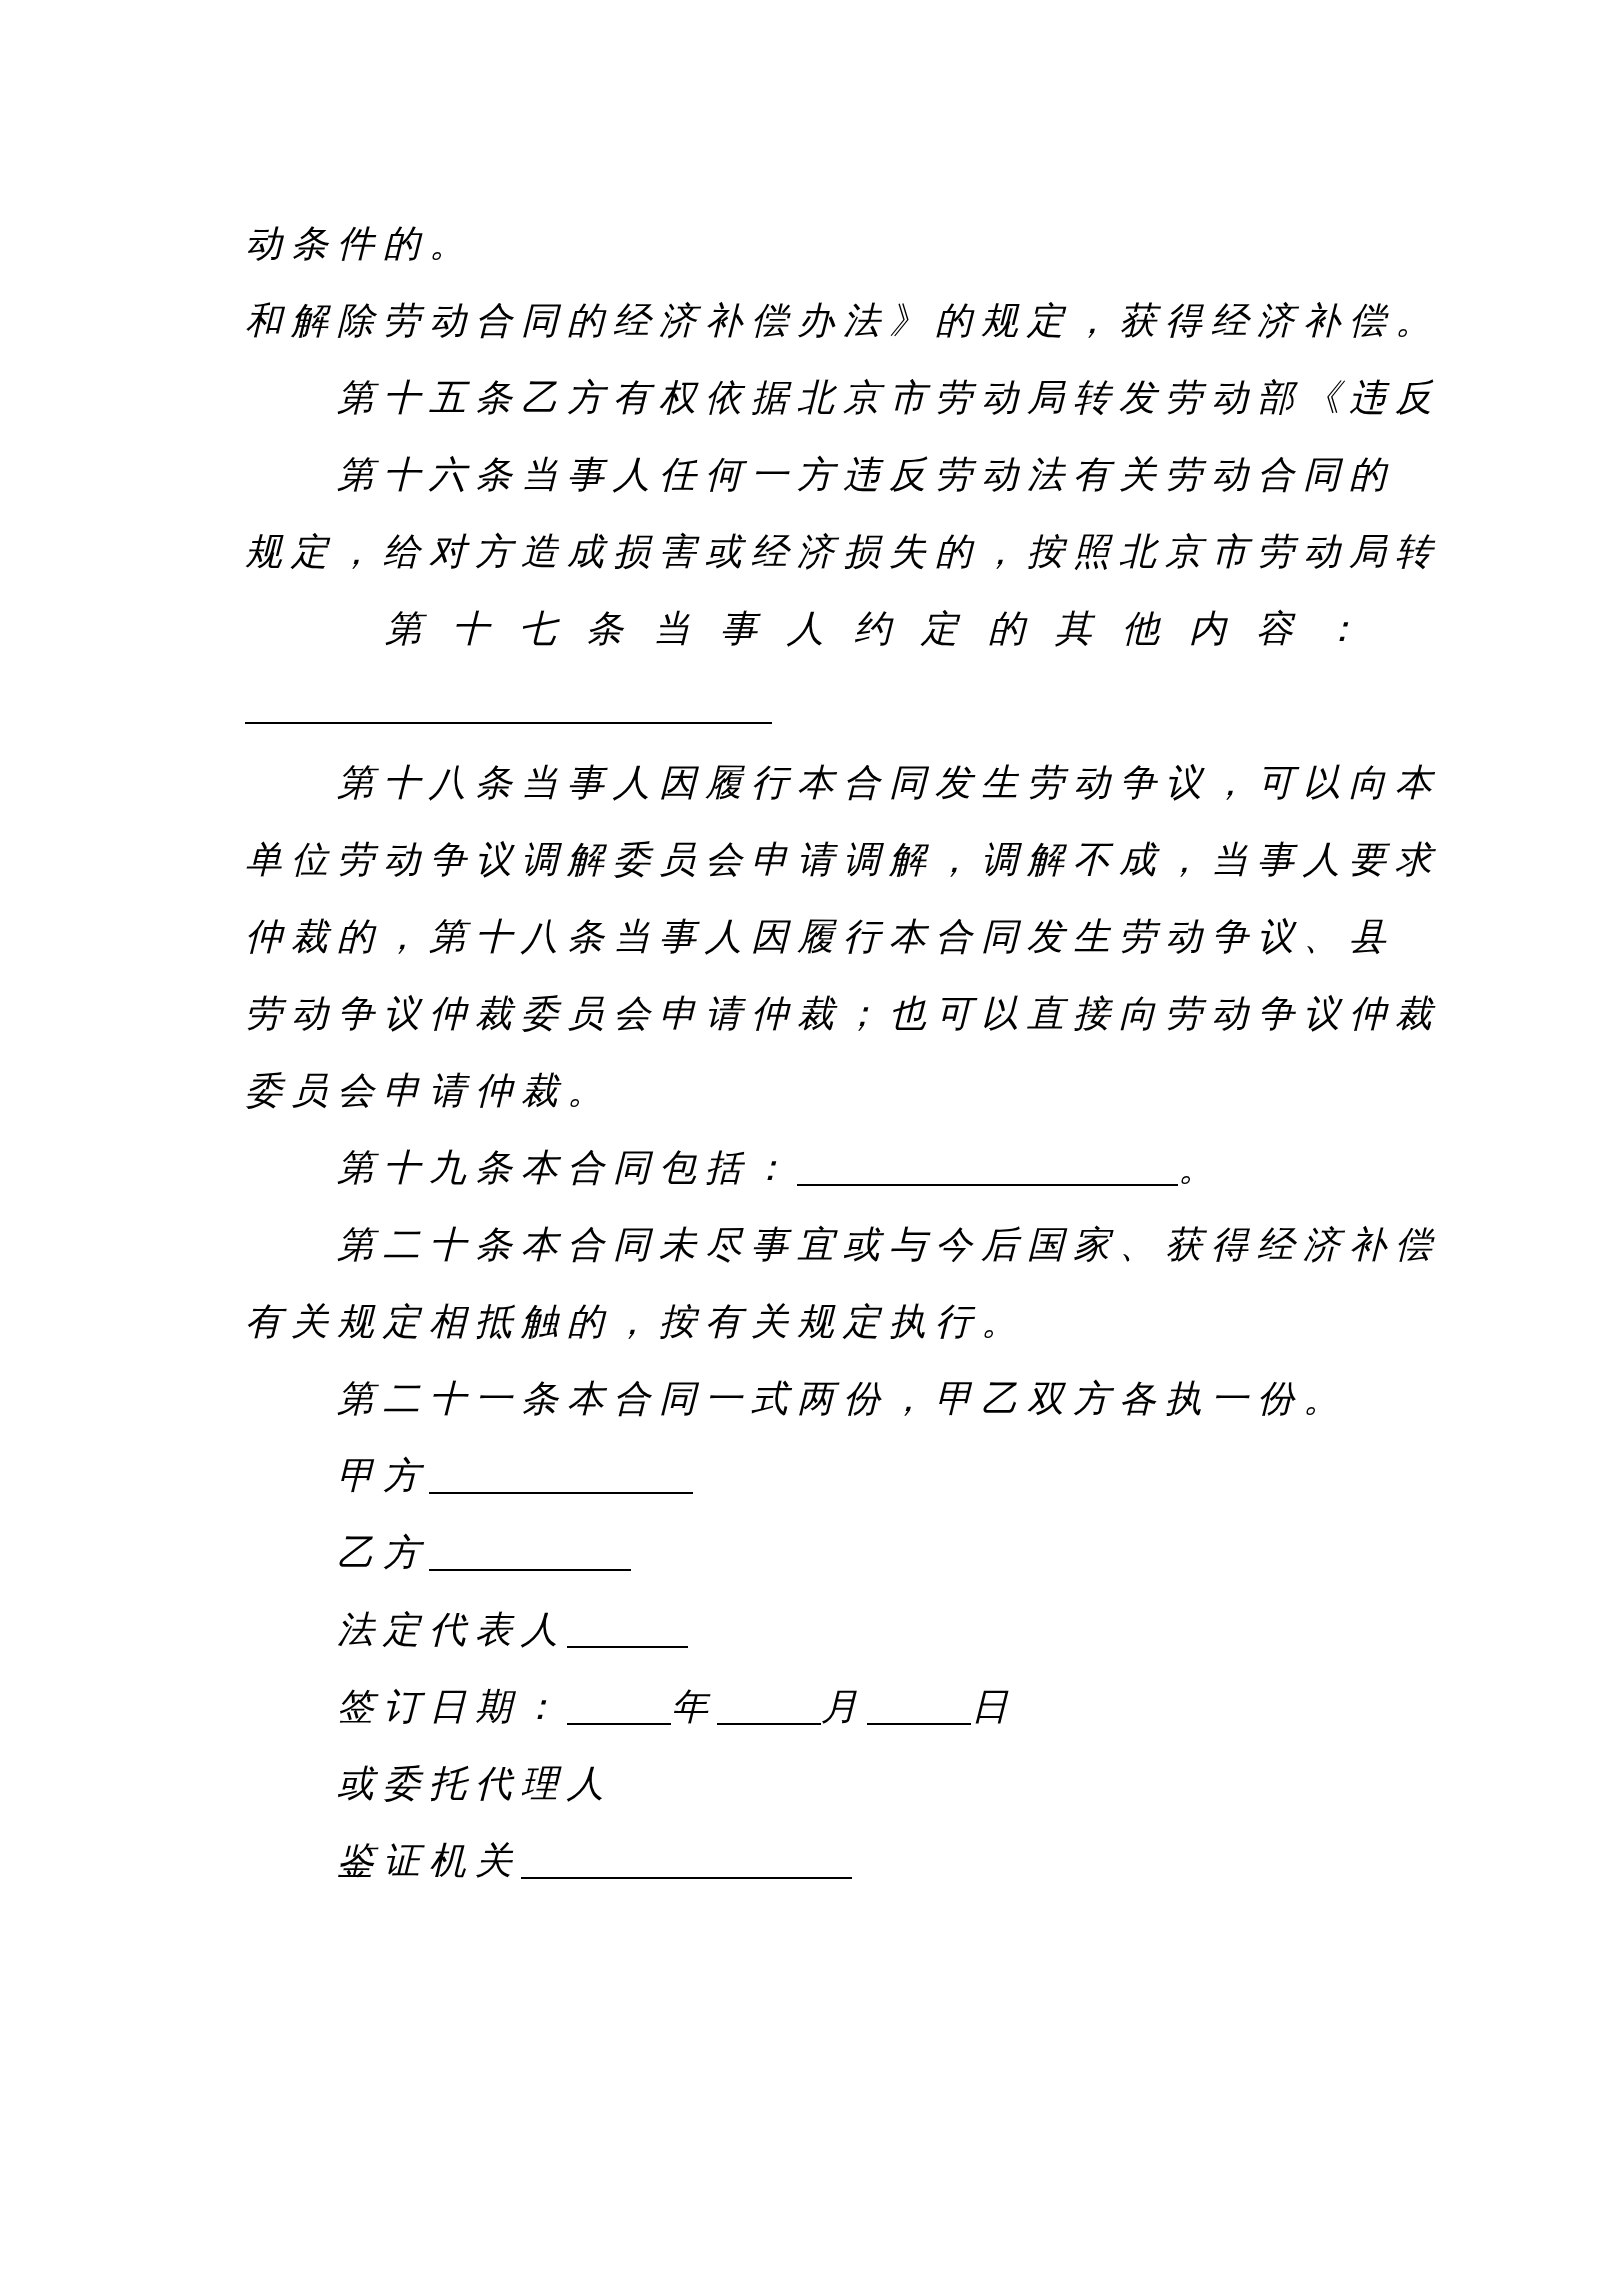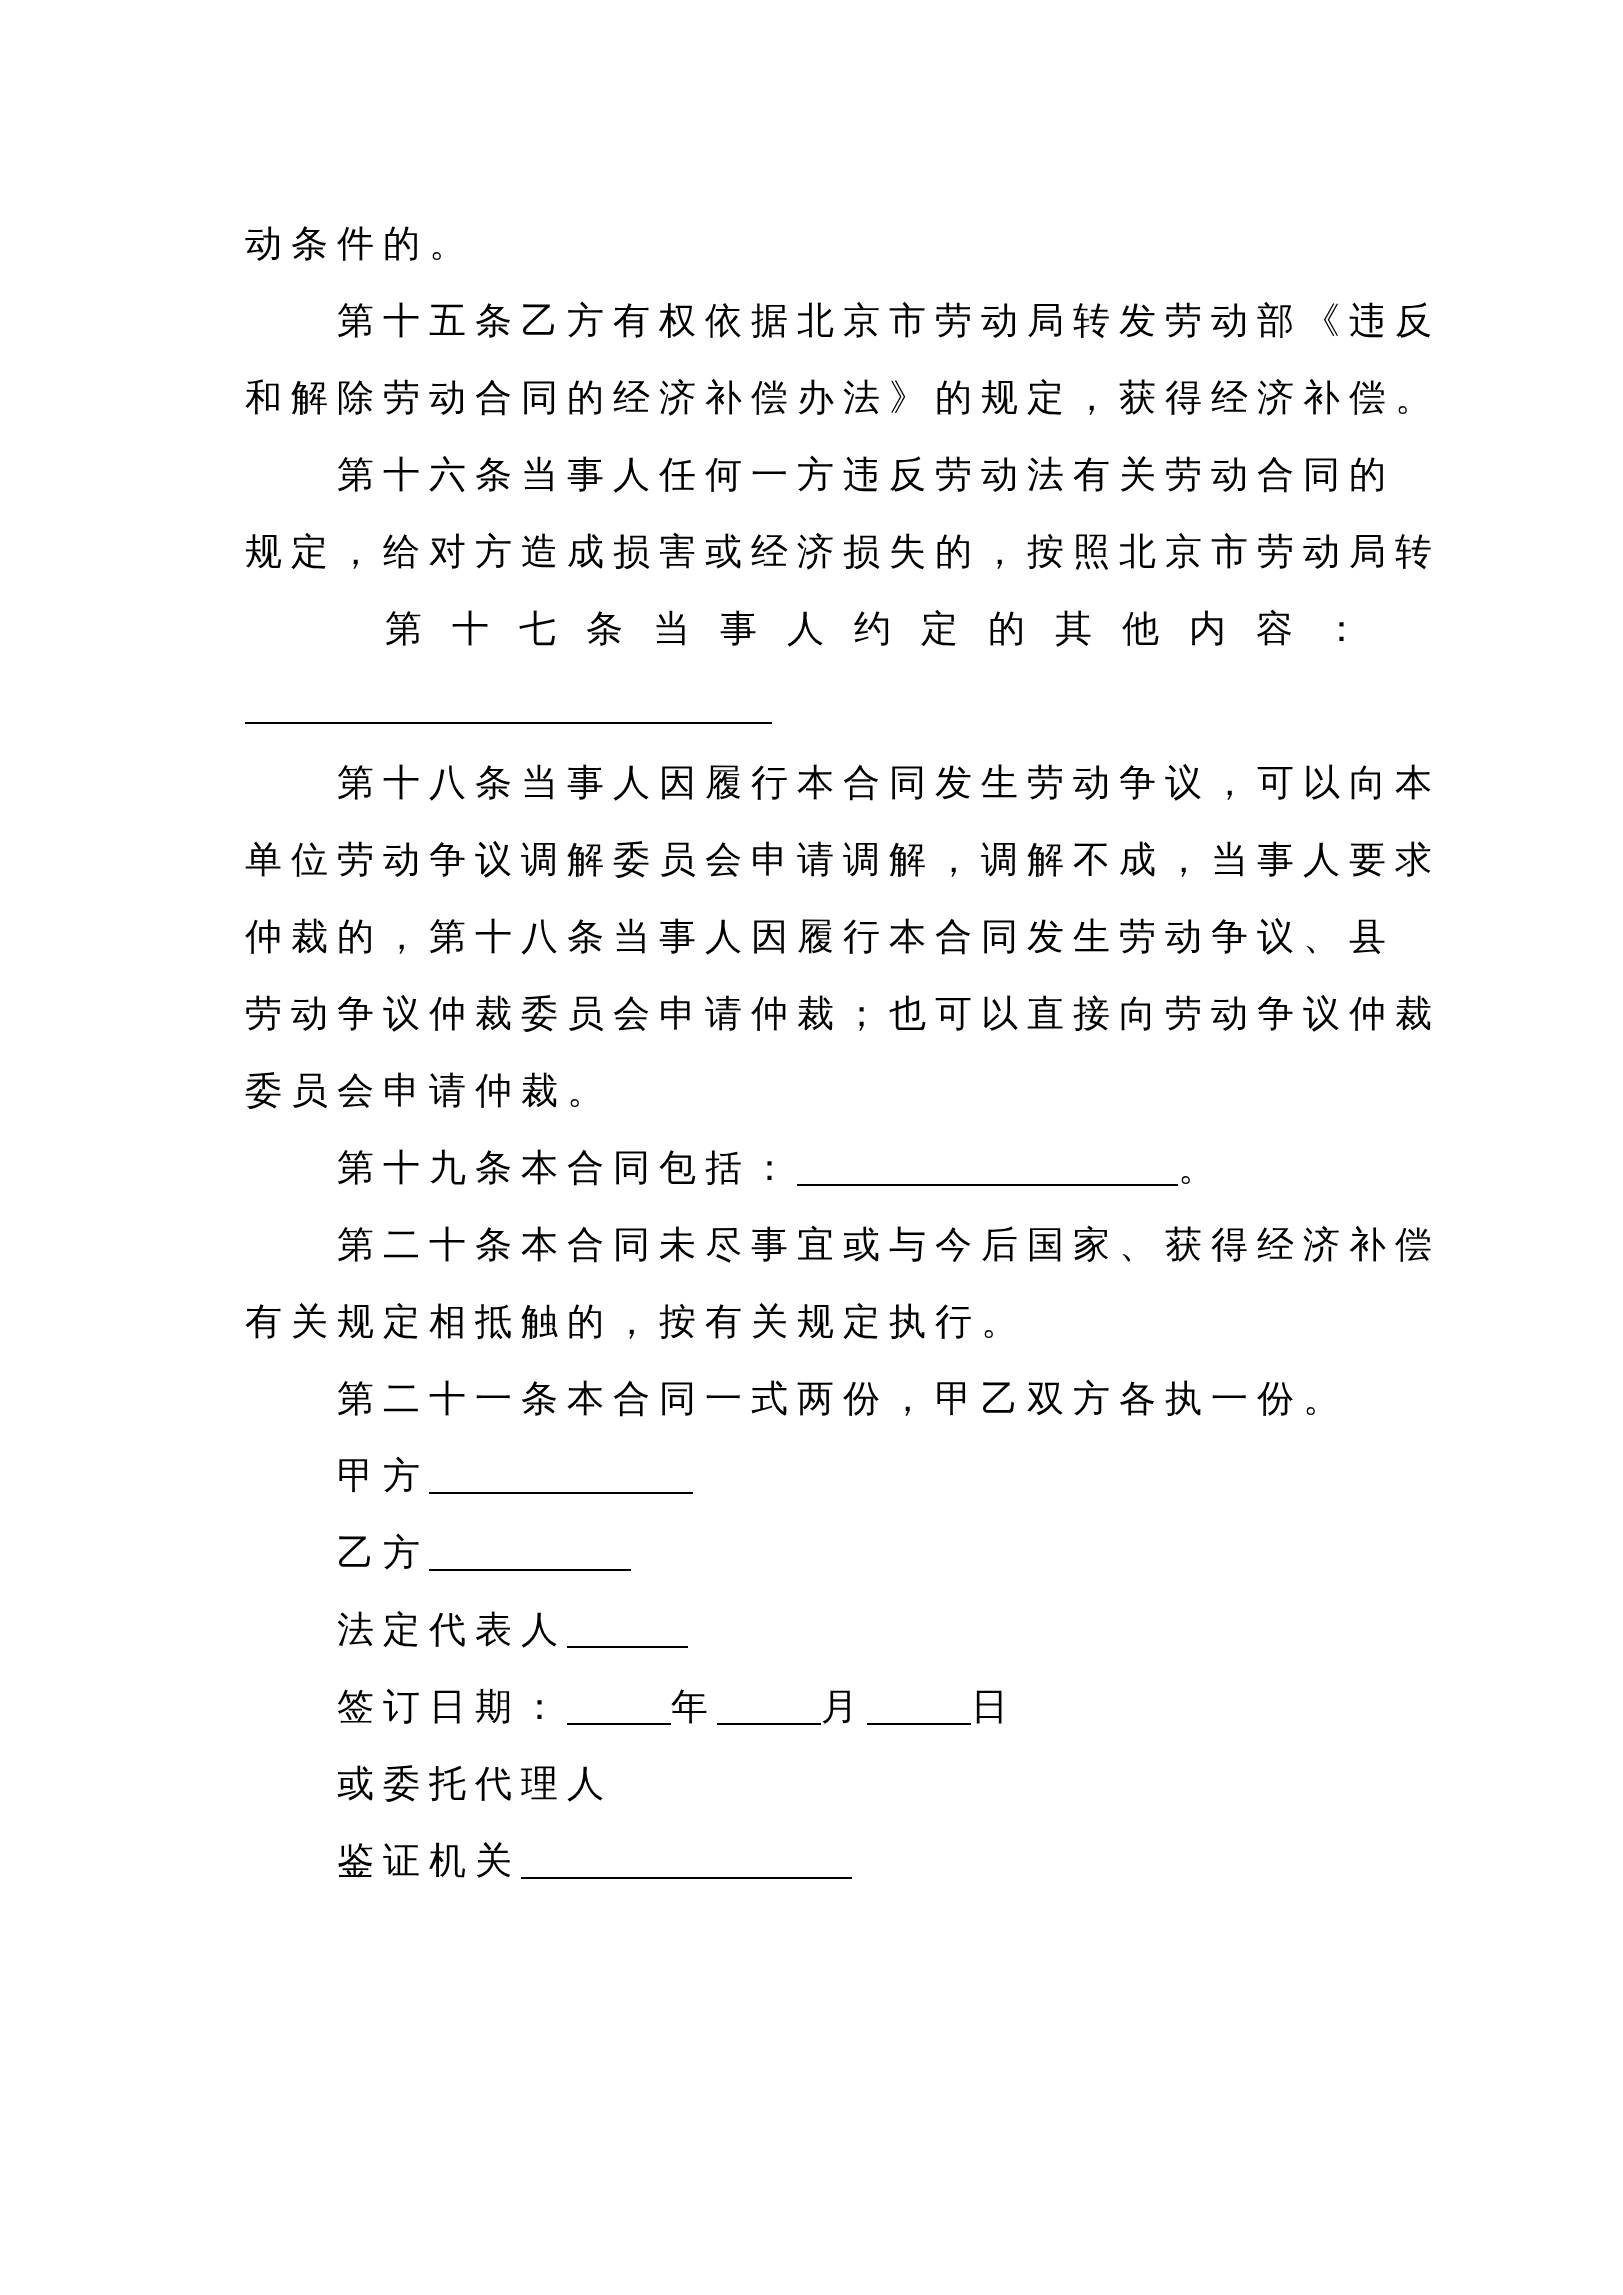--- a/index.html
+++ b/index.html
@@ -11,20 +11,21 @@
     position: relative;
     width: 1623px;
     height: 2295px;
     background: #ffffff;
     color: #000000;
     overflow: hidden;
   }
   .doc {
     padding: 205px 213px 0 245px;
     font-family: "Liberation Serif", "DejaVu Serif", serif;
+    font-style: italic;
     font-size: 37px;
   }
   .line {
     height: 77px;
     line-height: 77px;
     letter-spacing: 9px;
     white-space: nowrap;
   }
   .indent { padding-left: 92px; }
   
@@ -45,22 +46,22 @@
   .u-185 { width: 104px; }
 </style>
 </head>
 <body>
 
 <div class="page">
   <div class="doc">
 
     <div class="line">动条件的。</div>
 
+    <div class="line">和解除劳动合同的经济补偿办法》的规定，获得经济补偿。</div>
     <div class="line indent">第十五条乙方有权依据北京市劳动局转发劳动部《违反</div>
-    <div class="line">和解除劳动合同的经济补偿办法》的规定，获得经济补偿。</div>
 
     <div class="line indent">第十六条当事人任何一方违反劳动法有关劳动合同的</div>
     <div class="line">规定，给对方造成损害或经济损失的，按照北京市劳动局转</div>
 
     <div class="line spread">第十七条当事人约定的其他内容：</div>
 
     <div class="line">
       <span class="u u-940"></span>
     </div>
 

